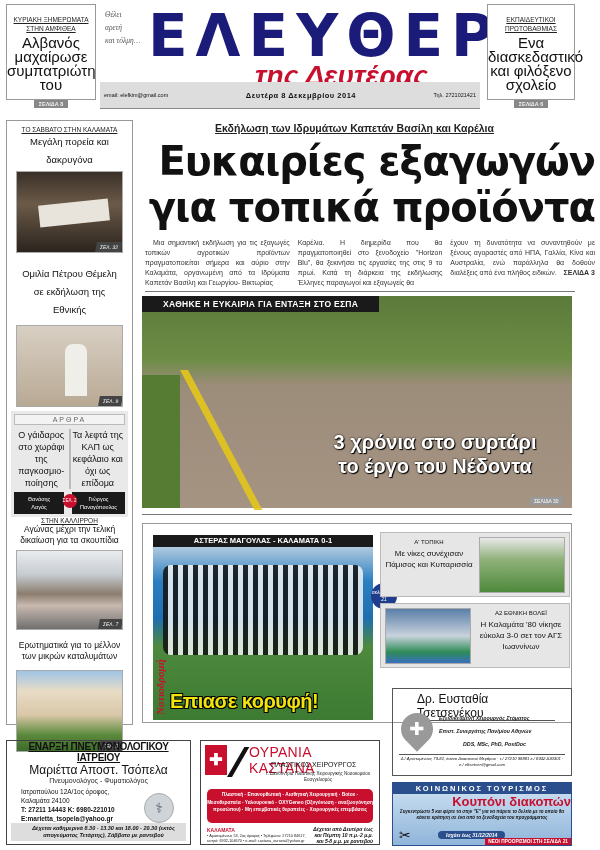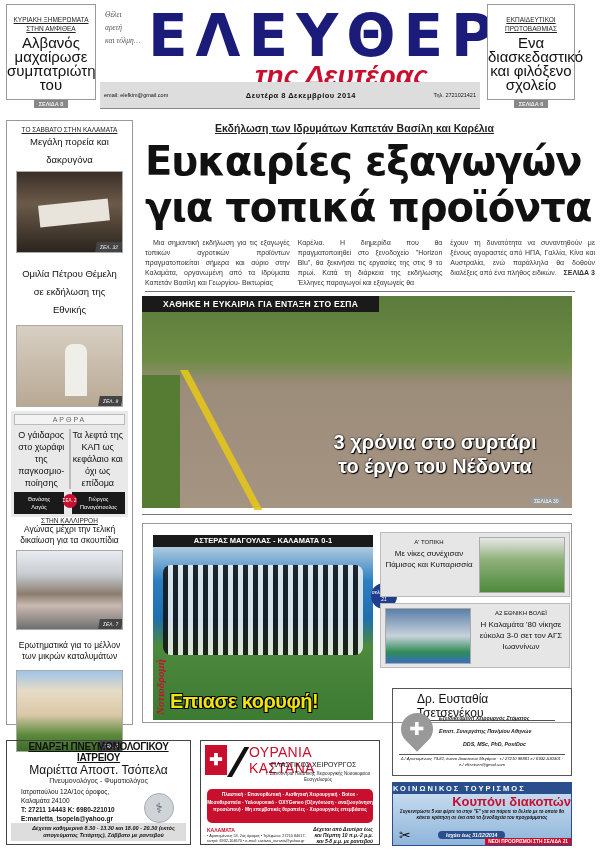--- a/index.html
+++ b/index.html
@@ -24,21 +24,21 @@
 .tag{position:absolute;right:0;bottom:0;background:#444;color:#fff;font-size:5px;padding:2px 4px;transform:skewX(-10deg)}
 .arthra{background:#e9e9e9;padding:3px;margin-top:4px}
 .arthra .title{font-size:7px;letter-spacing:2px;text-align:center;border:1px solid #bbb;background:#f3f3f3;padding:1px 0;color:#666}
 .arthra .cols{display:flex;margin-top:4px}
 .arthra .col{flex:1;text-align:center;font-size:9px;line-height:12px;padding:0 2px}
 .arthra .sep{width:2px;background:#bbb}
 .arthra .authors{display:flex;margin-top:3px;position:relative}
 .arthra .author{flex:1;background:#1a1a1a;color:#fff;font-size:5.5px;text-align:center;padding:3px 0;line-height:8px}
 .arthra .badge{position:absolute;left:50%;top:2px;transform:translateX(-50%);width:14px;height:14px;border-radius:50%;background:#c8102e;color:#fff;font-size:4.5px;text-align:center;line-height:14px}
 .lead-kicker{left:215px;top:122px;font-size:10.5px;font-weight:bold;text-decoration:underline;color:#222}
-.headline{left:145px;top:138px;width:450px;text-align:left;font-family:"DejaVu Sans",sans-serif;font-weight:bold;font-size:40px;line-height:46px;color:#111;letter-spacing:-1px}
+.headline{left:145px;top:138px;width:450px;text-align:right;font-family:"DejaVu Sans",sans-serif;font-weight:bold;font-size:40px;line-height:46px;color:#111;letter-spacing:-1px}
 .body-text{left:145px;top:238px;width:450px;display:flex;gap:8px;font-size:7px;line-height:10px;text-align:justify;color:#333}
 .body-text p{flex:1}
 .rule{height:1px;background:#777}
 .river{left:142px;top:296px;width:430px;height:212px;background:linear-gradient(180deg,#5c7a3b 0%,#6d8d45 30%,#9c8c7a 42%,#a69483 100%)}
 .river-label{left:142px;top:296px;background:#1a1a1a;color:#fff;font-size:8.5px;font-weight:bold;padding:3px 21px;letter-spacing:.3px}
 .river-rail{left:180px;top:370px;width:150px;height:140px;border-left:8px solid #e3c51b;transform:skewX(28deg);transform-origin:top left;opacity:.9}
 .river-grass{left:142px;top:375px;width:38px;height:133px;background:#557c32}
 .river-title{left:310px;top:430px;width:250px;text-align:center;font-size:20px;font-weight:bold;color:#fff;line-height:24px;text-shadow:0 0 2px #000,1px 1px 1px #000}
 .river-page{left:530px;top:497px;font-size:5px;color:#fff;background:#999;padding:1px 4px}
 .sports{left:142px;top:523px;width:430px;height:200px;border:1px solid #999}
@@ -68,21 +68,21 @@
 .ad2 .city{position:absolute;left:6px;top:86px;font-size:5px;color:#c8102e;font-weight:bold}
 .ad2 .contact{position:absolute;left:6px;top:92px;font-size:3.8px;color:#222;line-height:5px}
 .ad2 .hours{position:absolute;right:6px;top:85px;font-size:5px;font-style:italic;font-weight:bold;text-align:right;line-height:6px}
 .ad3{left:392px;top:688px;width:180px;height:88px;border:1px solid #555}
 .ad3 .name{font-size:12px;padding:3px 0 0 8px;color:#111;border-bottom:1px solid #555;margin:0 16px}
 .ad3 .icon{position:absolute;left:8px;top:24px;width:32px;height:32px;border-radius:50% 50% 50% 0;background:#999;color:#fff;font-size:18px;text-align:center;line-height:32px;transform:rotate(-45deg)}
 .ad3 .icon span{display:inline-block;transform:rotate(45deg)}
 .ad3 .line{position:absolute;left:46px;font-size:5.3px;font-style:italic;font-weight:bold;color:#222}
 .ad3 .foot{position:absolute;left:6px;right:6px;top:65px;border-top:1px solid #555;font-size:4.2px;font-style:italic;text-align:center;line-height:6px;padding-top:1px}
 .ad4{left:392px;top:782px;width:180px;height:64px;background:linear-gradient(180deg,#cfe2f3,#8fb5da);border:1px solid #2a4f8c}
-.ad4 .bar{background:#2a4f8c;color:#fff;font-size:7.5px;font-weight:bold;text-align:left;letter-spacing:2px;padding:1px 0}
+.ad4 .bar{background:#2a4f8c;color:#fff;font-size:7.5px;font-weight:bold;text-align:center;letter-spacing:2px;padding:1px 0}
 .ad4 .coupon{font-size:13px;font-weight:bold;color:#c8102e;text-align:right;line-height:15px}
 .ad4 .desc{font-size:4.5px;font-style:italic;font-weight:bold;text-align:center;line-height:5.5px;color:#111}
 .ad4 .valid{position:absolute;left:45px;top:48px;background:#2a4f8c;color:#fff;font-size:5px;font-style:italic;font-weight:bold;padding:1px 8px;border-radius:5px}
 .ad4 .more{position:absolute;right:0;bottom:0;background:#c8102e;color:#fff;font-size:4.8px;font-weight:bold;padding:1px 3px}
 .ad4 .scissors{position:absolute;left:6px;top:44px;font-size:14px;color:#111}
 </style>
 </head>
 <body>
 
 <div class="abs box teaser-top">

